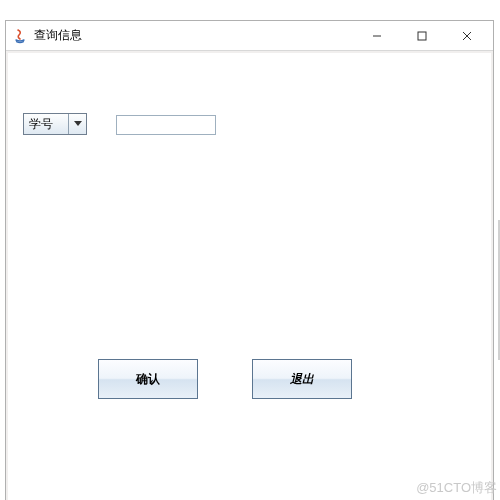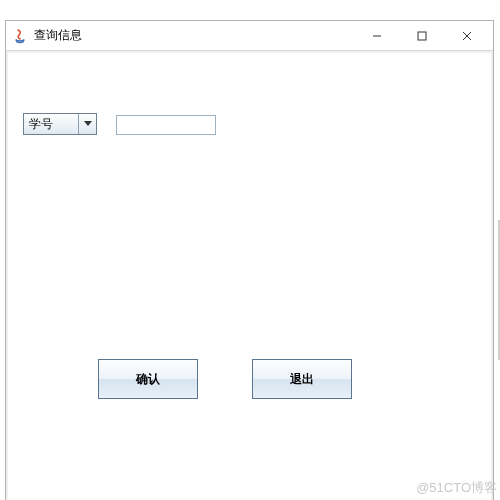--- a/index.html
+++ b/index.html
@@ -53,21 +53,21 @@
     overflow: hidden;
   }
   .panel {
     position: absolute;
     left: 2px; top: 2px; right: 2px; bottom: 2px;
     background: #fff;
   }
   .combo {
     position: absolute;
     left: 15px; top: 60px;
-    width: 74px; height: 22px;
+    width: 64px; height: 22px;
     border: 1px solid #6f7e8f;
     background: linear-gradient(#fdfefe, #dfe9f2);
     display: flex; align-items: center;
   }
   .combo-text {
     flex: 1;
     padding: 0 5px;
     font-size: 12px;
   }
   .combo-arrow {
@@ -91,21 +91,21 @@
     border: 1px solid #5b7590;
     background: linear-gradient(#fcfdff 0%, #eef4fa 48%, #d6e3f0 52%, #e8f0f8 100%);
     display: flex; align-items: center; justify-content: center;
     font-size: 12px;
     font-weight: bold;
     color: #000;
     cursor: default;
     margin-top: 28px;
   }
   .btn-confirm { left: 90px; top: 278px; }
-  .btn-exit    { left: 244px; top: 278px; }
+  .btn-exit    { left: 244px; top: 278px; font-style: italic; }
   .watermark {
     position: absolute;
     right: 3px; bottom: 3px;
     color: #c9c9c9;
     font-size: 13px;
     pointer-events: none;
     margin-top: 12px;
   }
   .right-edge {
     position: absolute;

